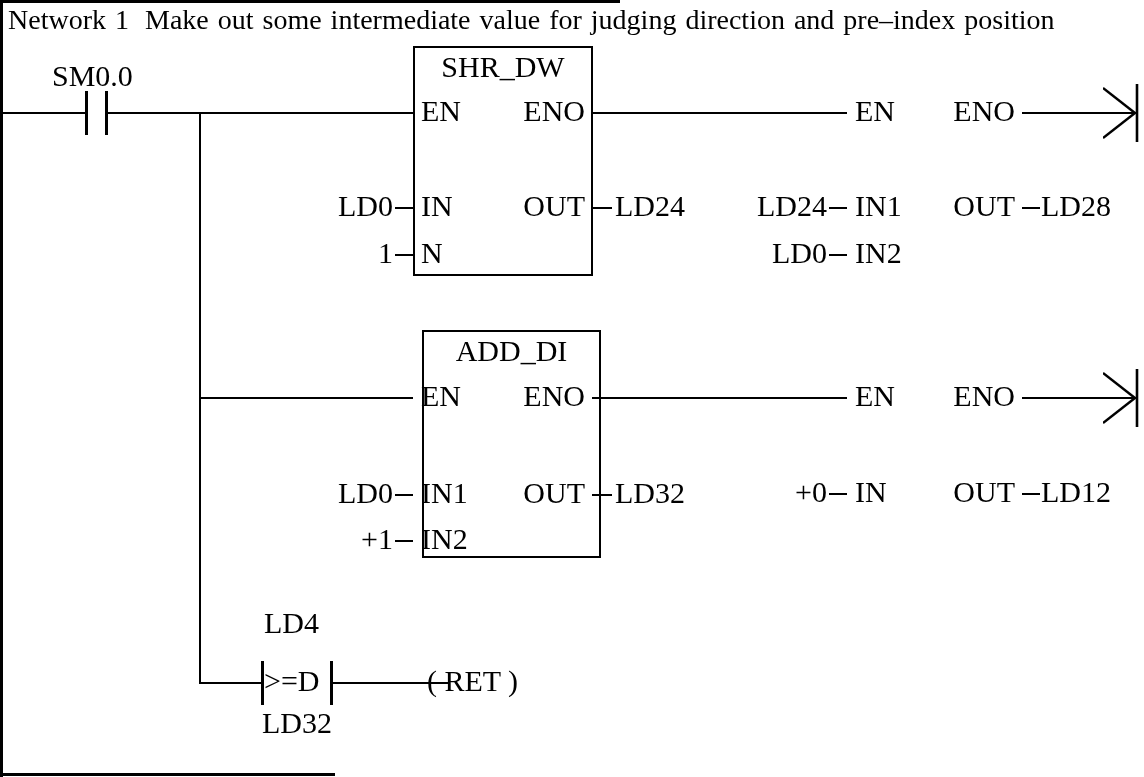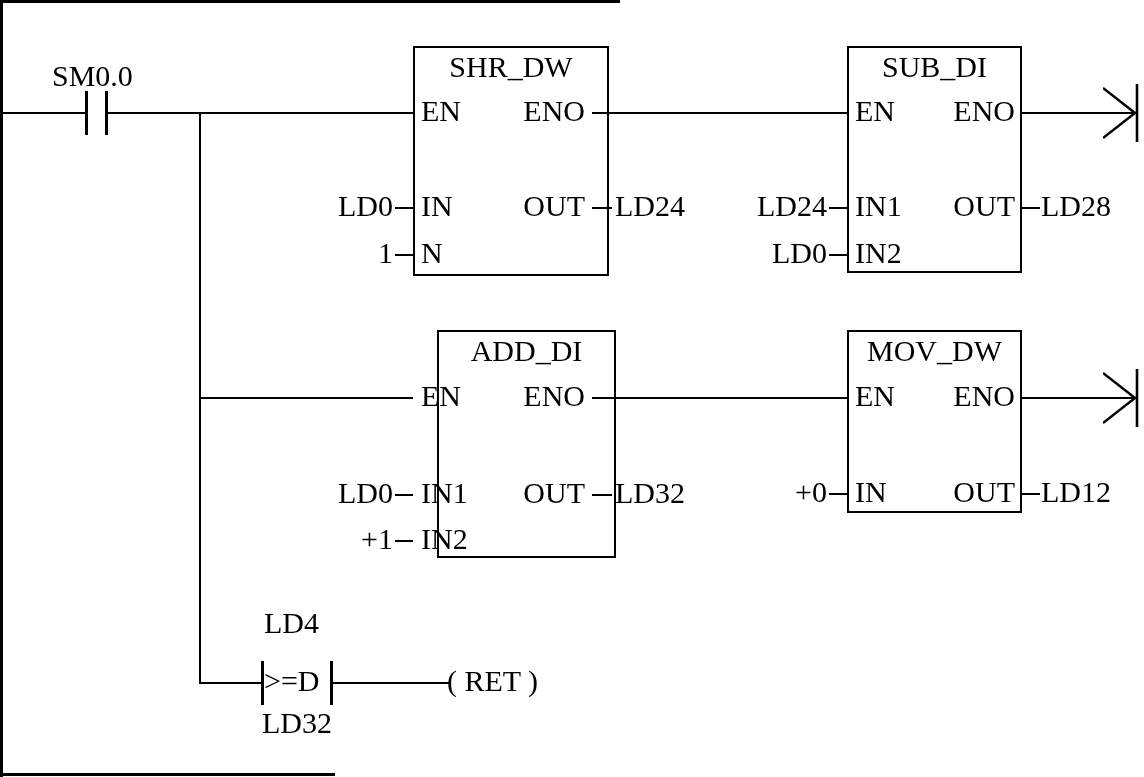--- a/index.html
+++ b/index.html
@@ -22,52 +22,52 @@
   .arrow { position:absolute; }
 </style>
 </head>
 <body>
 
 <div class="canvas">
 
   <div class="hline" style="left:0;top:0;width:620px;height:3px"></div>
   <div class="hline" style="left:0;top:773px;width:335px;height:3px"></div>
 
+  <div class="net-title">
+    <span class="netlbl">Network 1</span><span>Make out some intermediate value for judging direction and pre–index position</span>
+  </div>
 
   <div class="vline" style="left:0;top:0;width:3px;height:777px"></div>
 
   <div class="hline" style="left:2px;top:112px;width:84px"></div>
 
   <div class="lbl lbl-c" style="left:52px;top:61px;width:90px">SM0.0</div>
   <div class="bar" style="left:85px;top:91px"></div>
   <div class="bar" style="left:105px;top:91px"></div>
   <div class="hline" style="left:108px;top:112px;width:305px"></div>
 
   <div class="vline" style="left:199px;top:112px;height:572px"></div>
 
-  <div class="box" style="left:413px;top:46px;width:196px;height:230px">
+  <div class="box" style="left:413px;top:46px;width:180px;height:230px">
     <div class="box-title">SHR_DW</div>
   </div>
   <div class="lbl" style="left:421px;top:96px">EN</div>
   <div class="lbl lbl-r" style="left:450px;top:96px;width:135px">ENO</div>
   <div class="lbl" style="left:421px;top:191px">IN</div>
   <div class="lbl lbl-r" style="left:450px;top:191px;width:135px">OUT</div>
   <div class="lbl" style="left:421px;top:238px">N</div>
   <div class="lbl lbl-r" style="left:293px;top:191px;width:100px">LD0</div>
   <div class="hline" style="left:395px;top:207px;width:18px"></div>
   <div class="lbl lbl-r" style="left:293px;top:238px;width:100px">1</div>
   <div class="hline" style="left:395px;top:254px;width:18px"></div>
   <div class="hline" style="left:592px;top:207px;width:20px"></div>
   <div class="lbl" style="left:615px;top:191px">LD24</div>
 
   <div class="hline" style="left:592px;top:112px;width:255px"></div>
 
-  <div class="box" style="left:847px;top:46px;width:175px;height:227px">
-    <div class="box-title">SUB_DI</div>
-  </div>
   <div class="lbl" style="left:855px;top:96px">EN</div>
   <div class="lbl lbl-r" style="left:880px;top:96px;width:135px">ENO</div>
   <div class="lbl" style="left:855px;top:191px">IN1</div>
   <div class="lbl lbl-r" style="left:880px;top:191px;width:135px">OUT</div>
   <div class="lbl" style="left:855px;top:238px">IN2</div>
   <div class="lbl lbl-r" style="left:721px;top:191px;width:106px">LD24</div>
   <div class="hline" style="left:829px;top:207px;width:18px"></div>
   <div class="lbl lbl-r" style="left:721px;top:238px;width:106px">LD0</div>
   <div class="hline" style="left:829px;top:254px;width:18px"></div>
   <div class="hline" style="left:1022px;top:207px;width:18px"></div>
@@ -75,40 +75,37 @@
 
   <div class="hline" style="left:1022px;top:112px;width:114px"></div>
   <svg class="arrow" style="left:1103px;top:84px" width="38" height="58" viewBox="0 0 38 58">
     <line x1="0" y1="4" x2="32" y2="29" stroke="#000" stroke-width="2.4"></line>
     <line x1="0" y1="54" x2="32" y2="29" stroke="#000" stroke-width="2.4"></line>
     <line x1="34" y1="0" x2="34" y2="58" stroke="#000" stroke-width="2.6"></line>
   </svg>
 
   <div class="hline" style="left:200px;top:397px;width:213px"></div>
 
-  <div class="box" style="left:437px;top:330px;width:179px;height:228px">
+  <div class="box" style="left:422px;top:330px;width:179px;height:228px">
     <div class="box-title">ADD_DI</div>
   </div>
   <div class="lbl" style="left:421px;top:381px">EN</div>
   <div class="lbl lbl-r" style="left:450px;top:381px;width:135px">ENO</div>
   <div class="lbl" style="left:421px;top:478px">IN1</div>
   <div class="lbl lbl-r" style="left:450px;top:478px;width:135px">OUT</div>
   <div class="lbl" style="left:421px;top:524px">IN2</div>
   <div class="lbl lbl-r" style="left:293px;top:478px;width:100px">LD0</div>
   <div class="hline" style="left:395px;top:494px;width:18px"></div>
   <div class="lbl lbl-r" style="left:293px;top:524px;width:100px">+1</div>
   <div class="hline" style="left:395px;top:540px;width:18px"></div>
   <div class="hline" style="left:592px;top:494px;width:20px"></div>
   <div class="lbl" style="left:615px;top:478px">LD32</div>
 
   <div class="hline" style="left:592px;top:397px;width:255px"></div>
 
-  <div class="box" style="left:847px;top:330px;width:175px;height:183px">
-    <div class="box-title">MOV_DW</div>
-  </div>
   <div class="lbl" style="left:855px;top:381px">EN</div>
   <div class="lbl lbl-r" style="left:880px;top:381px;width:135px">ENO</div>
   <div class="lbl" style="left:855px;top:477px">IN</div>
   <div class="lbl lbl-r" style="left:880px;top:477px;width:135px">OUT</div>
   <div class="lbl lbl-r" style="left:721px;top:477px;width:106px">+0</div>
   <div class="hline" style="left:829px;top:493px;width:18px"></div>
   <div class="hline" style="left:1022px;top:493px;width:18px"></div>
   <div class="lbl" style="left:1041px;top:477px">LD12</div>
 
   <div class="hline" style="left:1022px;top:397px;width:114px"></div>
@@ -120,15 +117,15 @@
 
   <div class="hline" style="left:200px;top:682px;width:61px"></div>
 
   <div class="lbl" style="left:264px;top:608px">LD4</div>
   <div class="bar" style="left:261px;top:661px"></div>
   <div class="lbl lbl-c" style="left:264px;top:666px;width:66px">&gt;=D</div>
   <div class="bar" style="left:330px;top:661px"></div>
   <div class="lbl" style="left:262px;top:708px">LD32</div>
   <div class="hline" style="left:333px;top:682px;width:116px"></div>
 
-  <div class="lbl" style="left:447px;top:666px">( RET )</div>
+  <div class="lbl" style="left:427px;top:666px">( RET )</div>
 
 </div>
 
 </body></html>

